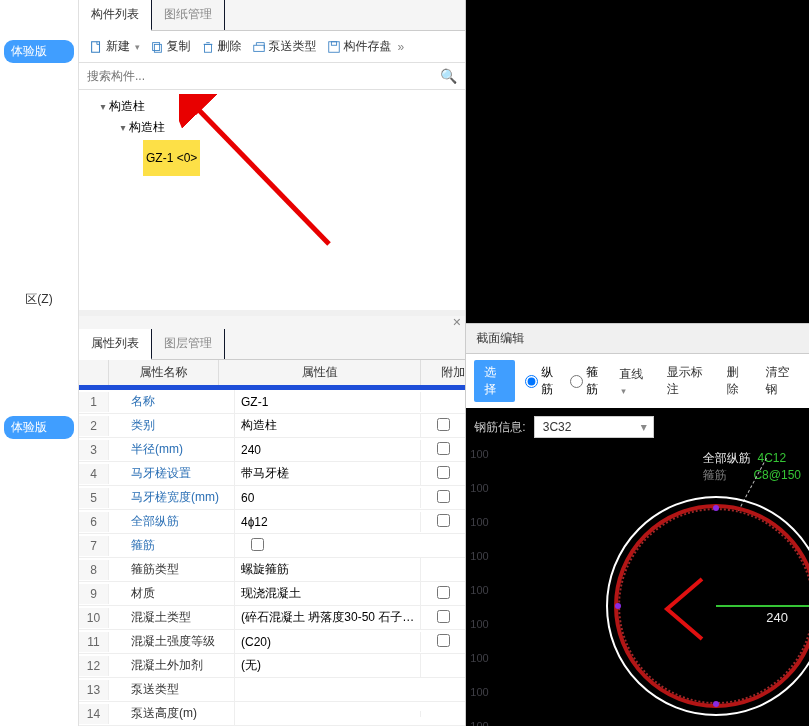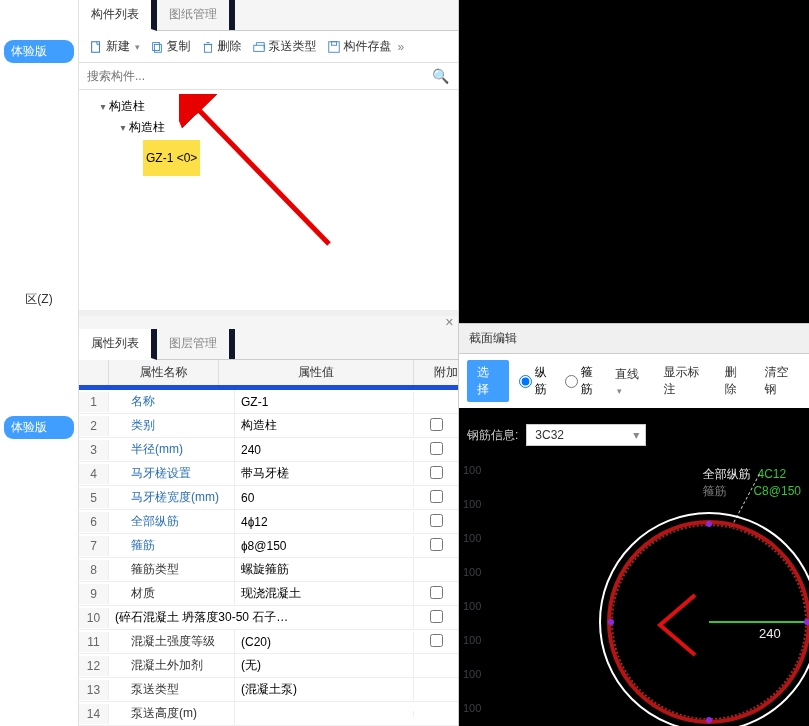--- a/index.html
+++ b/index.html
@@ -6,21 +6,21 @@
   body { background: #fff; width: 809px; height: 726px; overflow: hidden; position: relative; }
 
   .root { display: flex; height: 100%; }
 
   .left-strip { width: 79px; background: #fff; border-right: 1px solid #e0e0e0; display:flex; flex-direction:column; }
   .badge { display:inline-block; background:#409eff; color:#fff; padding:3px 7px; border-radius:9px; margin:4px 4px; font-size:12px; }
 
   .mid-col { flex: 0 0 380px; display:flex; flex-direction:column; border-right:1px solid #ccc; }
 
   .tabs { display:flex; border-bottom:1px solid #ccc; background:#f5f5f5; }
-  .tab { padding:6px 12px; color:#888; border-right:6px solid #0f172a; cursor:pointer; }
+  .tab { padding:6px 12px; color:#888; border-right:1px solid #0f172a; cursor:pointer; }
   .tab.active { background:#fff; color:#333; border-bottom:2px solid #fff; margin-bottom:-1px; }
 
   .toolbar { display:flex; align-items:center; padding:4px 6px; border-bottom:1px solid #e0e0e0; gap:2px; flex-wrap:nowrap; }
   .tbtn { display:flex; align-items:center; gap:3px; padding:3px 4px; color:#333; cursor:pointer; white-space:nowrap; }
   .tbtn .ico { width:14px; height:14px; display:inline-block; }
   .caret { font-size:9px; color:#888; margin-left:2px; }
 
   .search { position:relative; border-bottom:1px solid #e0e0e0; }
   .search input { width:100%; padding:6px 26px 6px 8px; border:none; outline:none; color:#888; }
   .search .sicon { position:absolute; right:8px; top:5px; color:#aaa; font-size:14px; }
@@ -55,21 +55,21 @@
   .right-col { flex:1; background:#000; display:flex; flex-direction:column; position:relative; }
   .black-top { flex:0 0 323px; }
 
   .sec-edit { background:#fff; }
   .sec-title { background:#f0f0f0; padding:6px 10px; border-top:1px solid #ccc; border-bottom:1px solid #ccc; color:#333; }
   .sec-toolbar { display:flex; align-items:center; gap:10px; padding:6px 8px; }
   .sec-toolbar .sel { background:#409eff; color:#fff; padding:4px 10px; border-radius:2px; }
   .sec-toolbar label { display:flex; align-items:center; gap:3px; }
   .sec-toolbar .txt { color:#333; padding:0 4px; cursor:pointer; }
 
-  .sec-info { display:flex; align-items:center; gap:8px; padding:16px 8px; background:#000; color:#ccc; }
+  .sec-info { display:flex; align-items:center; gap:8px; padding:8px 8px; background:#000; color:#ccc; }
   .sec-info .combo { background:#fff; border:1px solid #ccc; padding:3px 24px 3px 8px; color:#333; position:relative; min-width:120px; }
   .sec-info .combo::after { content:"▾"; position:absolute; right:6px; color:#888; }
 
   .canvas { flex:1; background:#000; position:relative; overflow:hidden; }
   .grid-label { position:absolute; color:#3f3f46; font-size:11px; }
   .legend { position:absolute; right:8px; top:4px; text-align:left; font-size:12px; }
   .legend .l1 { color:#eee; }
   .legend .l2 { color:#7f7f7f; }
   .legend .v1 { color:#35c535; }
   .legend .v2 { color:#35c535; }
@@ -217,56 +217,55 @@
           </div>
           <div class="prop-row">
             <div class="c0">6</div>
             <div class="c1 ">全部纵筋</div>
             <div class="c2">4ɸ12</div>
             <div class="c3"><input type="checkbox" style=""></div>
           </div>
           <div class="prop-row">
             <div class="c0">7</div>
             <div class="c1 ">箍筋</div>
-            <div class="c2">ɸ8@150</div>
             <div class="c3"><input type="checkbox" style=""></div>
           </div>
           <div class="prop-row">
             <div class="c0">8</div>
             <div class="c1 plain">箍筋类型</div>
             <div class="c2">螺旋箍筋</div>
             <div class="c3"></div>
           </div>
           <div class="prop-row">
             <div class="c0">9</div>
             <div class="c1 plain">材质</div>
             <div class="c2">现浇混凝土</div>
             <div class="c3"><input type="checkbox" style=""></div>
           </div>
           <div class="prop-row">
             <div class="c0">10</div>
+            <div class="c1 plain">混凝土类型</div>
             <div class="c2">(碎石混凝土 坍落度30-50 石子…</div>
             <div class="c3"><input type="checkbox" style=""></div>
           </div>
           <div class="prop-row">
             <div class="c0">11</div>
             <div class="c1 plain">混凝土强度等级</div>
             <div class="c2">(C20)</div>
             <div class="c3"><input type="checkbox" style=""></div>
           </div>
           <div class="prop-row">
             <div class="c0">12</div>
             <div class="c1 plain">混凝土外加剂</div>
             <div class="c2">(无)</div>
             <div class="c3"></div>
           </div>
           <div class="prop-row">
             <div class="c0">13</div>
             <div class="c1 plain">泵送类型</div>
-            <div class="c2">(混凝土泵)</div>
             <div class="c3"></div>
           </div>
           <div class="prop-row">
             <div class="c0">14</div>
             <div class="c1 plain">泵送高度(m)</div>
             <div class="c2"></div>
             <div class="c3"></div>
           </div>
         </div>
     </div>

